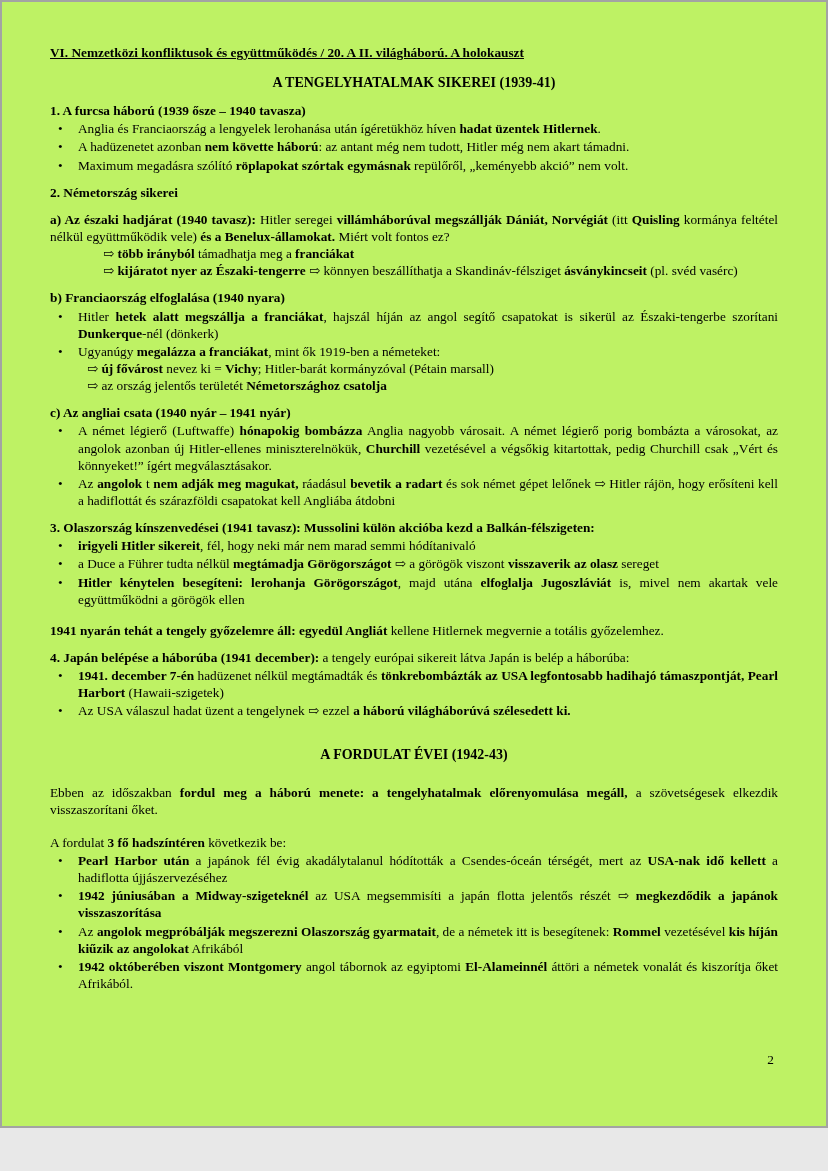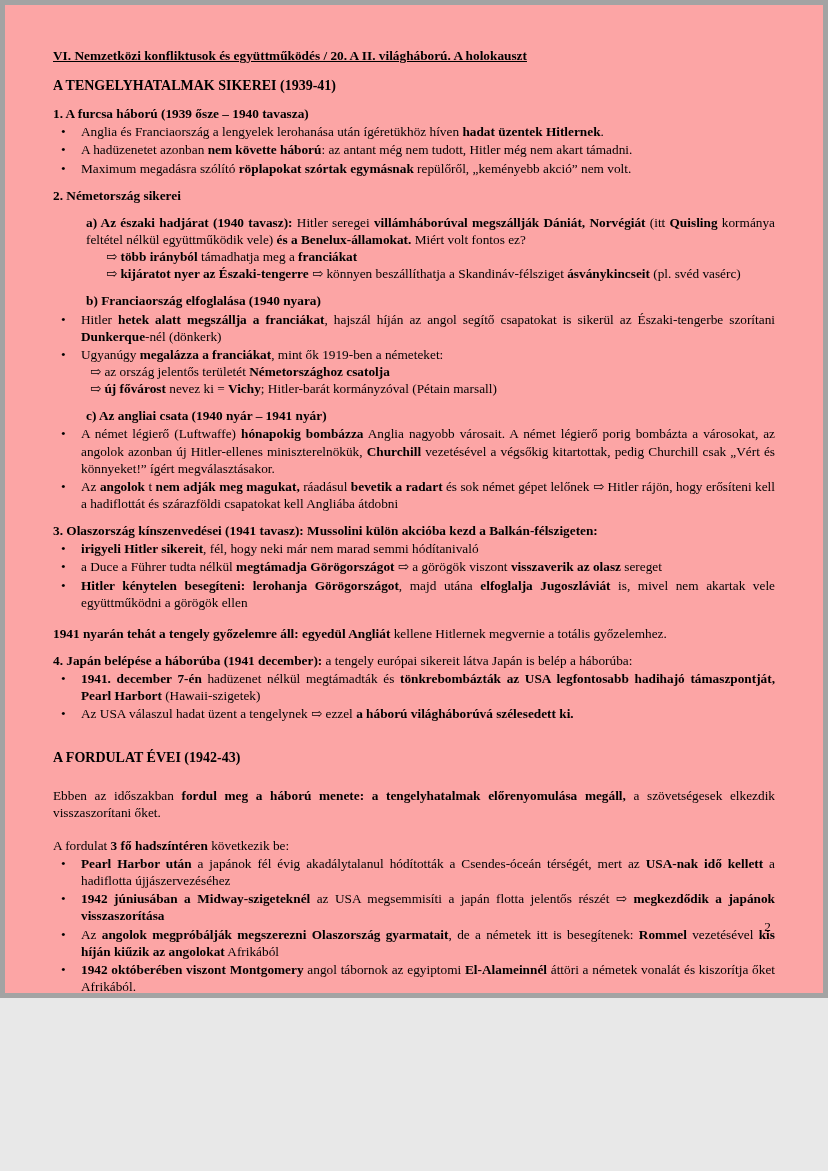--- a/index.html
+++ b/index.html
@@ -1,48 +1,48 @@
 <!DOCTYPE html>
 <html><head>
 <meta charset="utf-8">
 <style>
   * { margin:0; padding:0; box-sizing:border-box; }
   html, body { background:#e8e8e8; }
   .page {
-    width:828px; height:998px;
+    width:828px; height:1128px;
     margin:0 auto;
-    background:#fca5a5;
-    border:5px solid #a3a3a3;
+    background:#bef264;
+    border:2px solid #a3a3a3;
     position:relative;
     padding:42px 48px 0 48px;
     font-family:"Liberation Serif","DejaVu Serif",serif;
     font-size:13.3px;
     line-height:1.29;
     color:#000;
     overflow:hidden;
   }
   .doc-header {
     font-weight:bold;
     text-decoration:underline;
     margin-bottom:4px;
   }
   b { font-weight:bold; }
   .blk { }
   .center-title {
+    text-align:center;
     margin-top:13px;
     margin-bottom:9px;
     font-size:14px;
   }
   .bullet + .center-title {
     margin-top:26px;
     margin-bottom:20px;
   }
   .heading { margin-top:10px; }
   .sub {
-    margin-left:33px;
     margin-top:10px;
     text-align:justify;
   }
   .bullet {
     position:relative;
     padding-left:28px;
     text-align:justify;
     margin-top:1px;
   }
   .bullet .marker { position:absolute; left:8px; }
@@ -73,22 +73,22 @@
       <div class="blk bullet"><span class="marker">•</span><span>Anglia és Franciaország a lengyelek lerohanása után ígéretükhöz híven </span><b>hadat üzentek Hitlernek</b><span>.</span></div>
       <div class="blk bullet"><span class="marker">•</span><span>A hadüzenetet azonban </span><b>nem követte háború</b><span>: az antant még nem tudott, Hitler még nem akart támadni.</span></div>
       <div class="blk bullet"><span class="marker">•</span><span>Maximum megadásra szólító </span><b>röplapokat szórtak egymásnak</b><span> repülőről, „keményebb akció” nem volt.</span></div>
       <div class="blk heading"><b>2.  Németország sikerei</b></div>
       <div class="blk sub"><b>a)  Az északi hadjárat (1940 tavasz):</b><span> Hitler seregei </span><b>villámháborúval megszállják Dániát, Norvégiát</b><span> (itt </span><b>Quisling</b><span> kormánya feltétel nélkül együttműködik vele) </span><b>és a Benelux-államokat.</b><span> Miért volt fontos ez?</span></div>
       <div class="blk arrow ind3"><span>⇨ </span><b>több irányból</b><span> támadhatja meg a </span><b>franciákat</b></div>
       <div class="blk arrow ind3"><span>⇨ </span><b>kijáratot nyer az Északi-tengerre</b><span> ⇨ könnyen beszállíthatja a Skandináv-félsziget </span><b>ásványkincseit</b><span> (pl. svéd vasérc)</span></div>
       <div class="blk sub"><b>b)  Franciaország elfoglalása (1940 nyara)</b></div>
       <div class="blk bullet"><span class="marker">•</span><span>Hitler </span><b>hetek alatt megszállja a franciákat</b><span>, hajszál híján az angol segítő csapatokat is sikerül az Északi-tengerbe szorítani </span><b>Dunkerque</b><span>-nél (dönkerk)</span></div>
       <div class="blk bullet"><span class="marker">•</span><span>Ugyanúgy </span><b>megalázza a franciákat</b><span>, mint ők 1919-ben a németeket:</span></div>
+      <div class="blk arrow ind2"><span>⇨ </span><b>új fővárost</b><span> nevez ki = </span><b>Vichy</b><span>; Hitler-barát kormányzóval (Pétain marsall)</span></div>
       <div class="blk arrow ind2"><span>⇨ az ország jelentős területét </span><b>Németországhoz csatolja</b></div>
-      <div class="blk arrow ind2"><span>⇨ </span><b>új fővárost</b><span> nevez ki = </span><b>Vichy</b><span>; Hitler-barát kormányzóval (Pétain marsall)</span></div>
       <div class="blk sub"><b>c)  Az angliai csata (1940 nyár – 1941 nyár)</b></div>
       <div class="blk bullet"><span class="marker">•</span><span>A német légierő (Luftwaffe) </span><b>hónapokig bombázza</b><span> Anglia nagyobb városait. A német légierő porig bombázta a városokat, az angolok azonban új Hitler-ellenes miniszterelnökük, </span><b>Churchill</b><span> vezetésével a végsőkig kitartottak, pedig Churchill csak „Vért és könnyeket!” ígért megválasztásakor.</span></div>
       <div class="blk bullet"><span class="marker">•</span><span>Az </span><b>angolok</b><span> t </span><b>nem adják meg magukat,</b><span> ráadásul </span><b>bevetik a radart</b><span> és sok német gépet lelőnek ⇨ Hitler rájön, hogy erősíteni kell a hadiflottát és szárazföldi csapatokat kell Angliába átdobni</span></div>
       <div class="blk heading"><b>3.  Olaszország kínszenvedései (1941 tavasz): Mussolini külön akcióba kezd a Balkán-félszigeten:</b></div>
       <div class="blk bullet"><span class="marker">•</span><b>irigyeli Hitler sikereit</b><span>, fél, hogy neki már nem marad semmi hódítanivaló</span></div>
       <div class="blk bullet"><span class="marker">•</span><span>a Duce a Führer tudta nélkül </span><b>megtámadja Görögországot</b><span> ⇨ a görögök viszont </span><b>visszaverik az olasz</b><span> sereget</span></div>
       <div class="blk bullet"><span class="marker">•</span><b>Hitler kénytelen besegíteni: lerohanja Görögországot</b><span>, majd utána </span><b>elfoglalja Jugoszláviát</b><span> is, mivel nem akartak vele együttműködni a görögök ellen</span></div>
       <div class="blk para"><b>1941 nyarán tehát a tengely győzelemre áll: egyedül Angliát</b><span> kellene Hitlernek megvernie a totális győzelemhez.</span></div>
       <div class="blk heading"><b>4.  Japán belépése a háborúba (1941 december):</b><span> a tengely európai sikereit látva Japán is belép a háborúba:</span></div>
       <div class="blk bullet"><span class="marker">•</span><b>1941. december 7-én</b><span> hadüzenet nélkül megtámadták és </span><b>tönkrebombázták az USA legfontosabb hadihajó támaszpontját, Pearl Harbort</b><span> (Hawaii-szigetek)</span></div>

